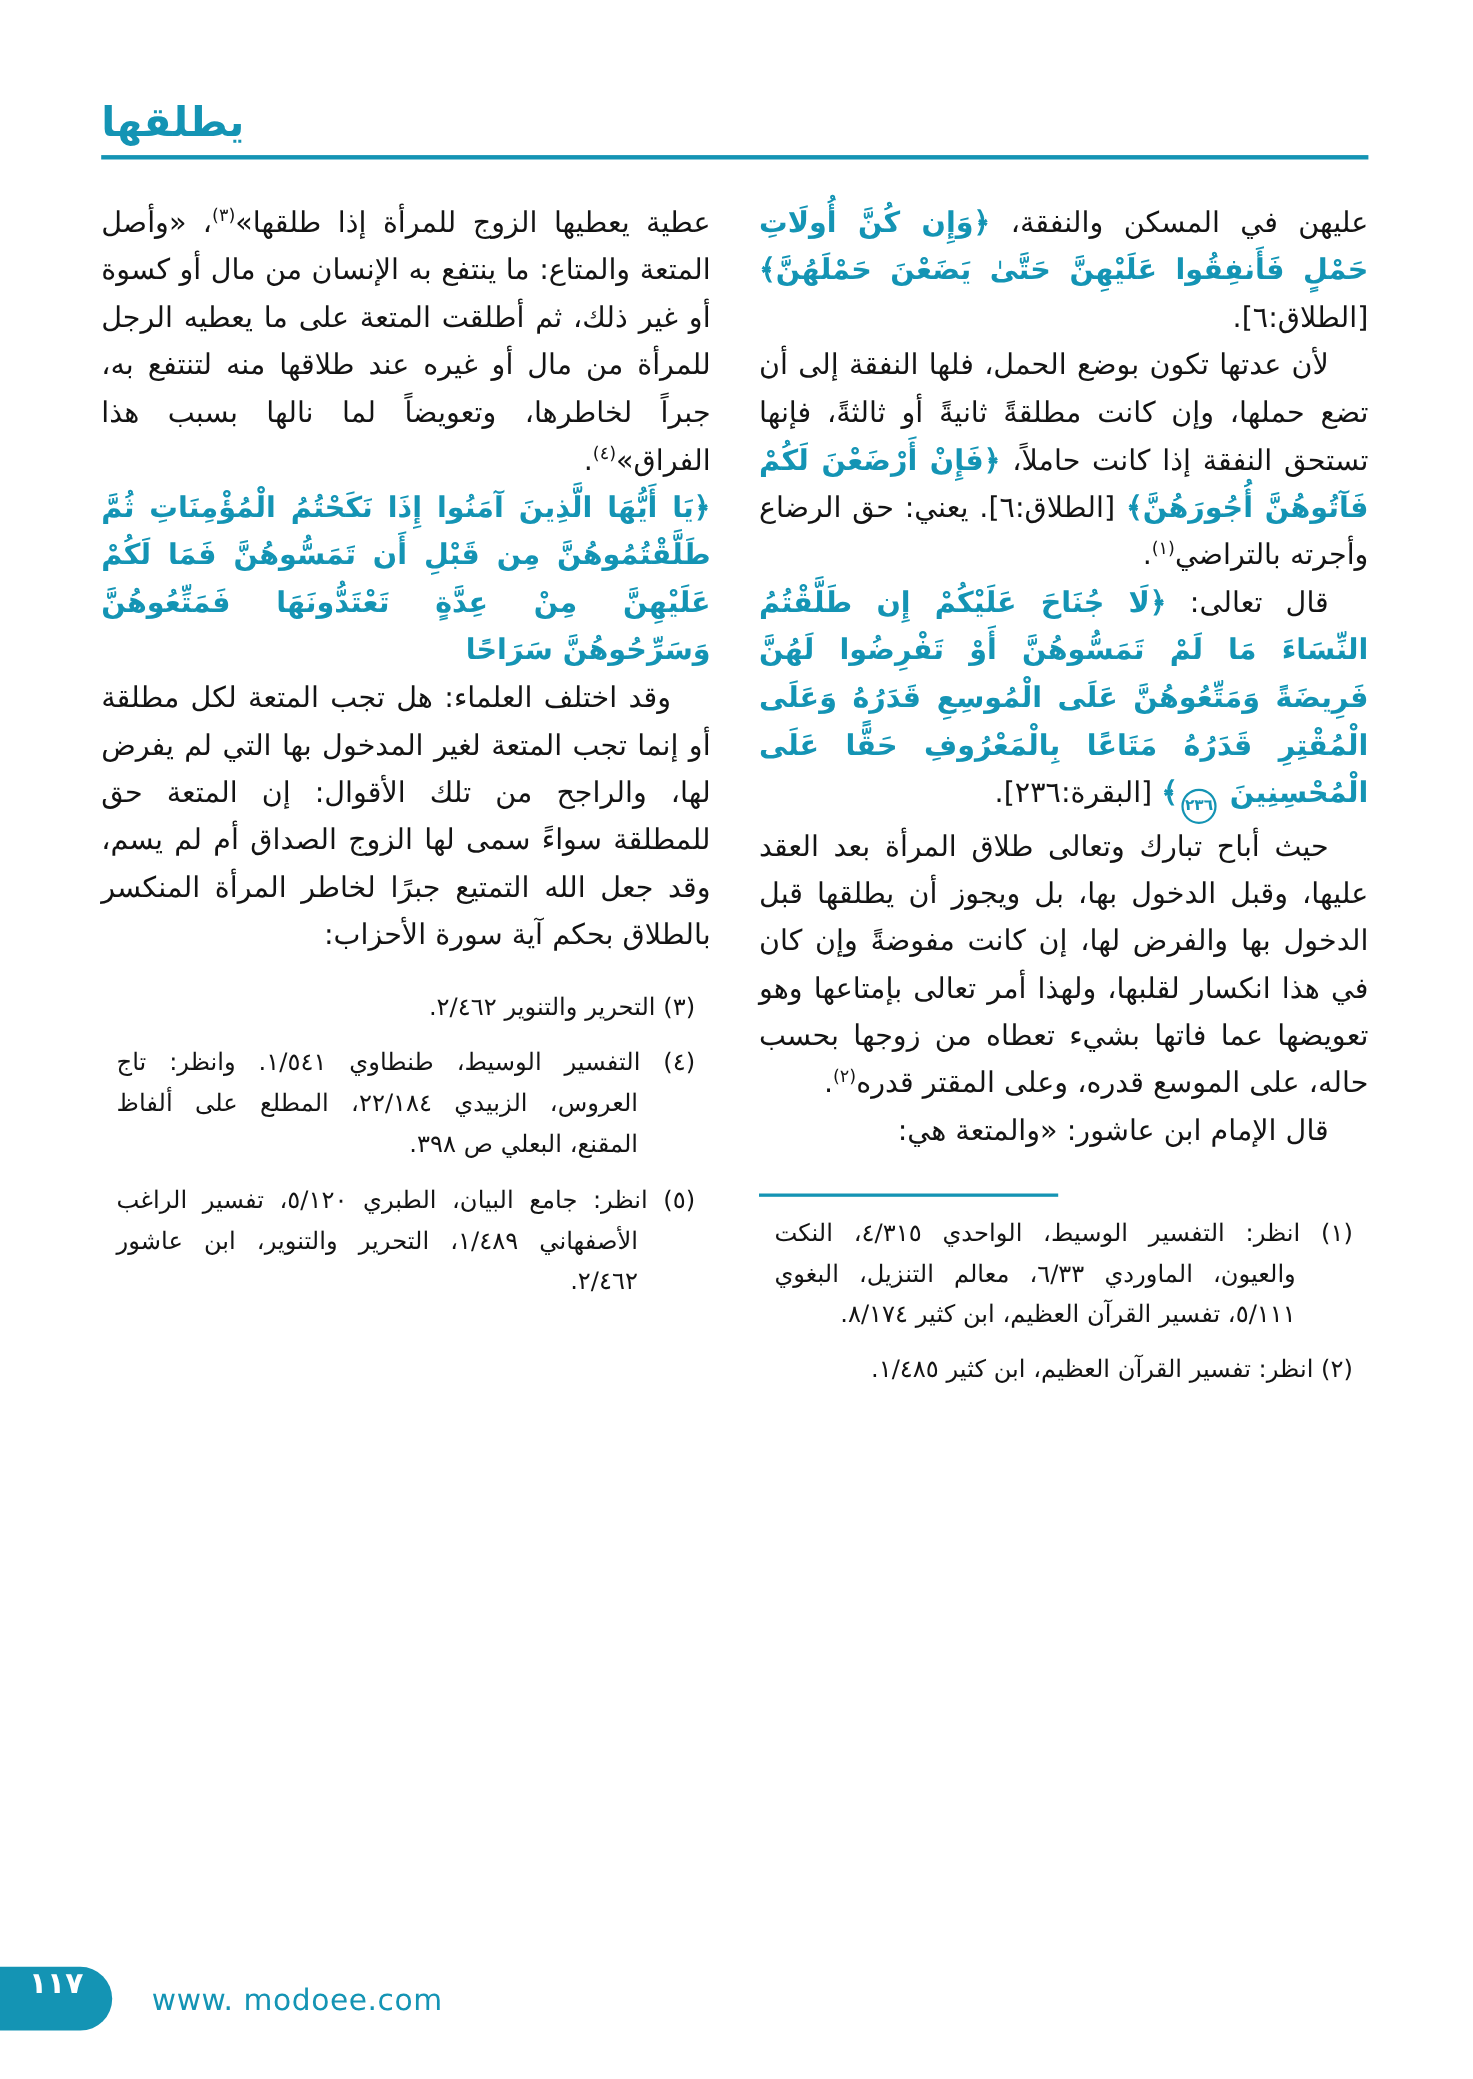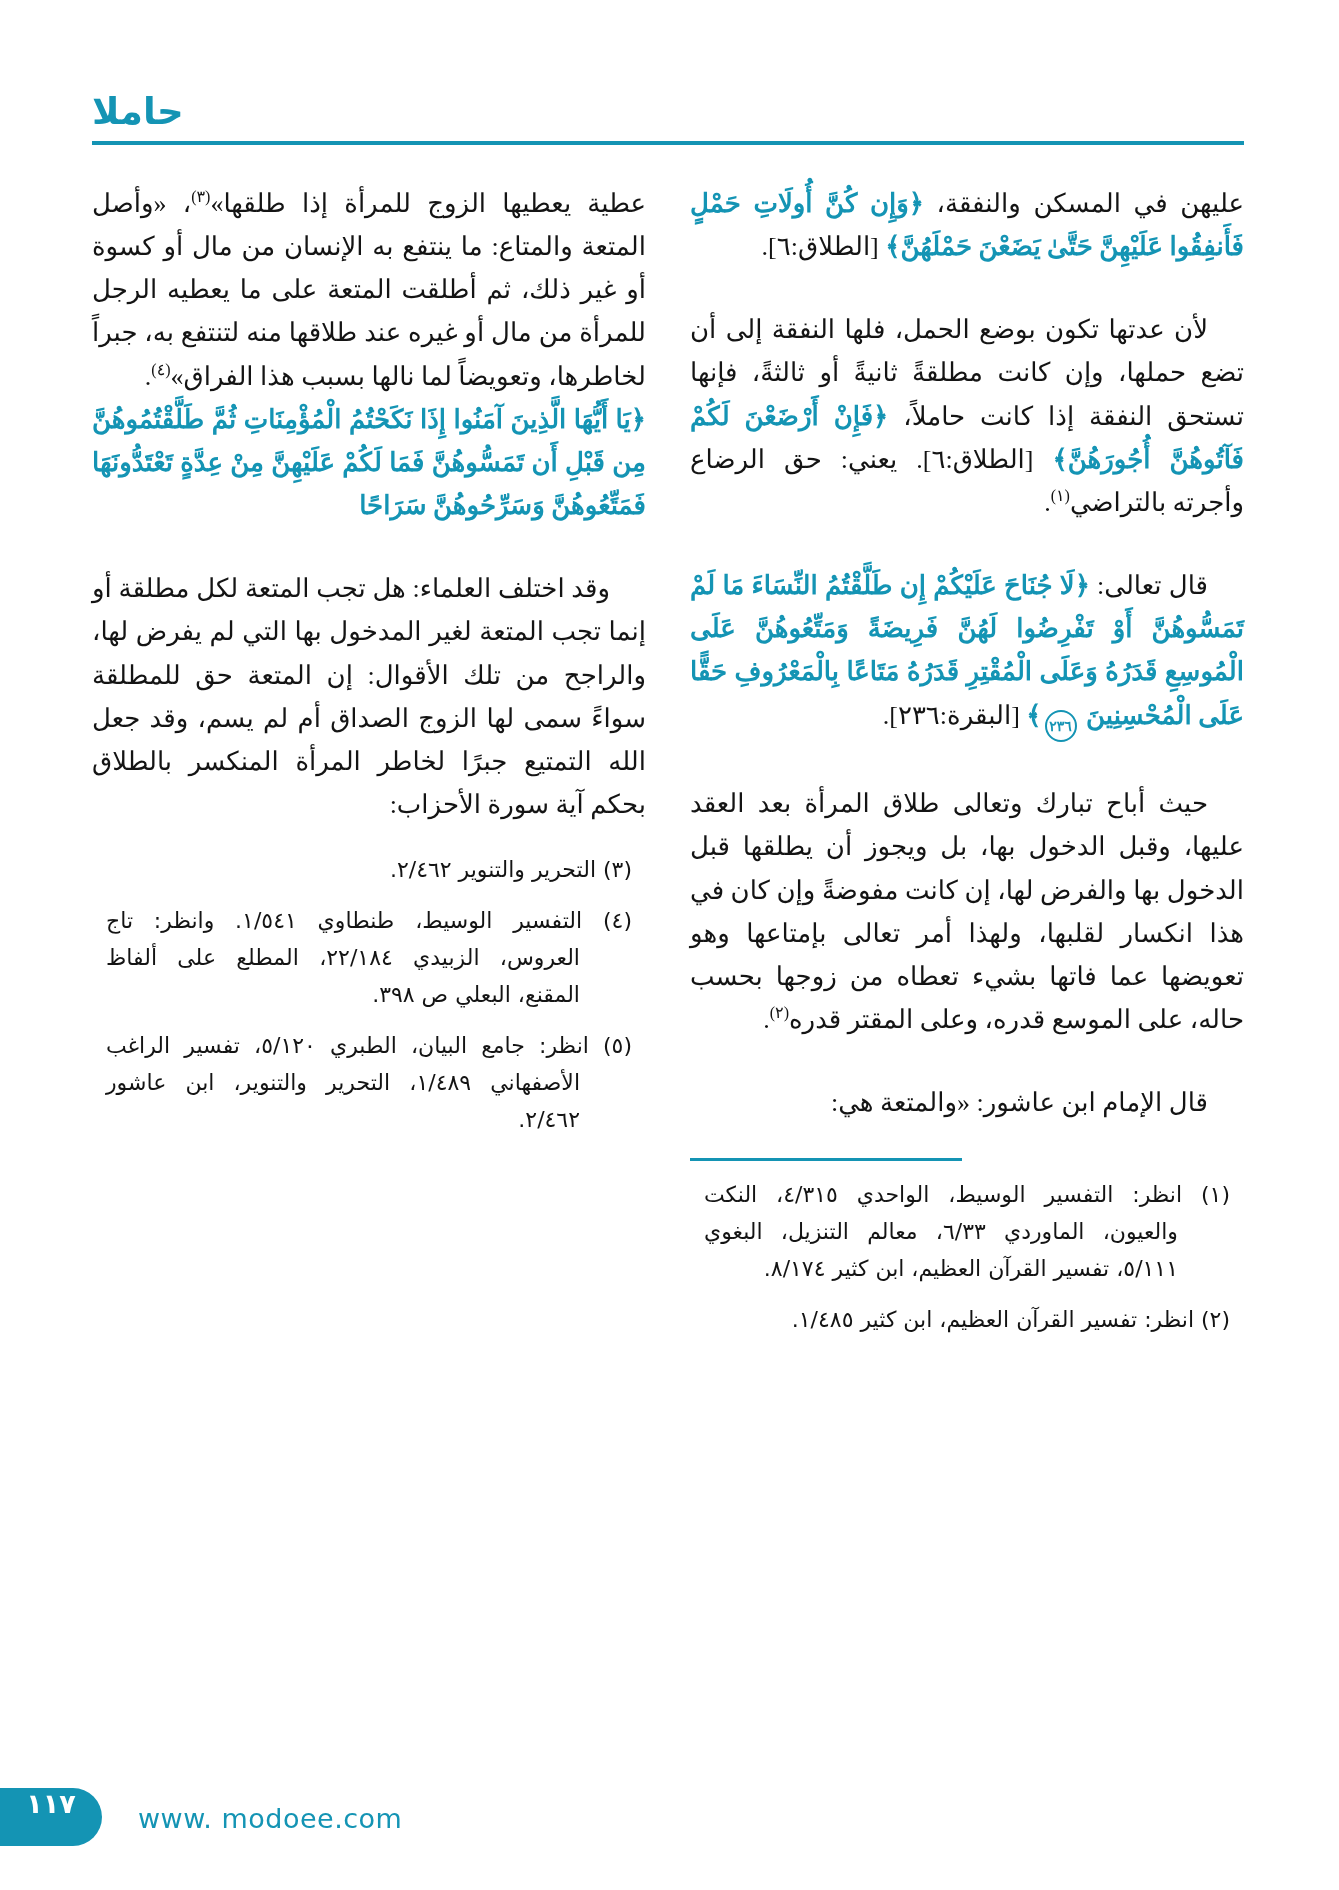--- a/index.html
+++ b/index.html
@@ -15,22 +15,22 @@
 
   
   .header { position: absolute; top: 92px; right: 95px; left: 92px; }
   .header-title { text-align: left; color: var(--accent); font-size: 37px; font-weight: bold; line-height: 1.1; }
   .header-rule { border: 0; border-top: 4px solid var(--accent); margin: 8px 0 0 0; }
 
   
   .columns { position: absolute; top: 182px; right: 95px; left: 92px; display: flex; gap: 44px; align-items: flex-start; }
   .col { flex: 1 1 0; min-width: 0; }
 
-  .para { margin: 0; font-size: 26px; line-height: 1.66; text-align: justify; font-family: Liberation Serif, serif; }
-  .para.indented { text-indent: 36px; margin-top: 40px; }
+  .para { margin: 0; font-size: 26px; line-height: 1.66; text-align: justify; }
+  .para.indented { text-indent: 36px; }
   .para-heading { font-weight: bold; }
 
   .seg-quran { color: var(--accent); font-weight: bold; }
   .seg-sup { font-size: 16px; vertical-align: super; line-height: 0; }
   .seg-ayah {
     display: inline-flex; width: 32px; height: 32px;
     border: 2px solid var(--accent); border-radius: 50%;
     align-items: center; justify-content: center;
     font-size: 14px; font-weight: bold; color: var(--accent);
     vertical-align: -7px; margin: 0 3px; text-indent: 0;
@@ -54,21 +54,21 @@
     position: absolute; left: 138px; bottom: 56px; direction: ltr;
     color: var(--accent); font-size: 27px; font-weight: normal; letter-spacing: 0.5px;
   }
 </style>
 </head>
 <body>
 
 <div class="page">
 
   <header class="header">
-    <div class="header-title">حاملا</div>
+    <div class="header-title">يطلقها</div>
     <hr class="header-rule">
   </header>
 
   <main class="columns">
 
     <section class="col col-right">
       <div class="para-flow">
           <p class="para"><span class="seg-text">عليهن في المسكن والنفقة، </span><span class="seg-quran">﴿وَإِن كُنَّ أُولَاتِ حَمْلٍ فَأَنفِقُوا عَلَيْهِنَّ حَتَّىٰ يَضَعْنَ حَمْلَهُنَّ﴾</span><span class="seg-text"> [الطلاق:٦].</span></p>
           <p class="para indented"><span class="seg-text">لأن عدتها تكون بوضع الحمل، فلها النفقة إلى أن تضع حملها، وإن كانت مطلقةً ثانيةً أو ثالثةً، فإنها تستحق النفقة إذا كانت حاملاً، </span><span class="seg-quran">﴿فَإِنْ أَرْضَعْنَ لَكُمْ فَآتُوهُنَّ أُجُورَهُنَّ﴾</span><span class="seg-text"> [الطلاق:٦]. يعني: حق الرضاع وأجرته بالتراضي</span><span class="seg-sup">(١)</span><span class="seg-text">.</span></p>
           <p class="para indented"><span class="seg-text">قال تعالى: </span><span class="seg-quran">﴿لَا جُنَاحَ عَلَيْكُمْ إِن طَلَّقْتُمُ النِّسَاءَ مَا لَمْ تَمَسُّوهُنَّ أَوْ تَفْرِضُوا لَهُنَّ فَرِيضَةً وَمَتِّعُوهُنَّ عَلَى الْمُوسِعِ قَدَرُهُ وَعَلَى الْمُقْتِرِ قَدَرُهُ مَتَاعًا بِالْمَعْرُوفِ حَقًّا عَلَى الْمُحْسِنِينَ </span><span class="seg-ayah">٢٣٦</span><span class="seg-quran">﴾</span><span class="seg-text"> [البقرة:٢٣٦].</span></p>

